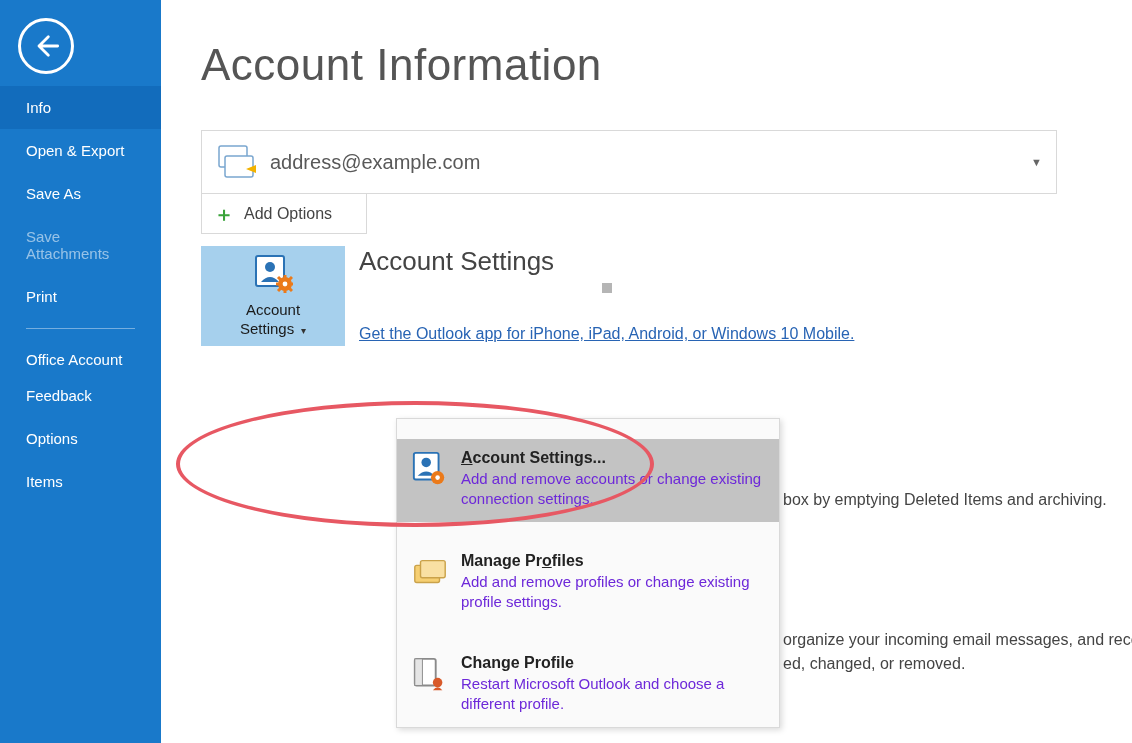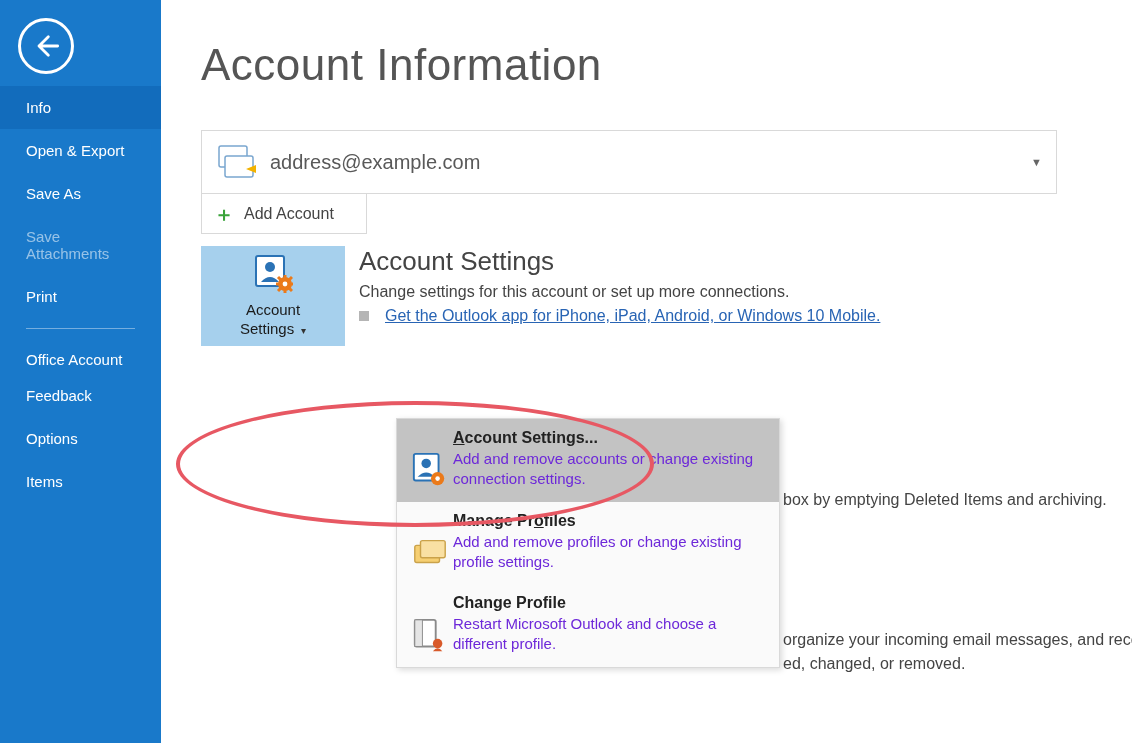--- a/index.html
+++ b/index.html
@@ -24,30 +24,30 @@
   .add-account-btn .plus { color:#3aa33a; font-size:20px; font-weight:bold; line-height:1; }
   
   .section-row { display:flex; margin-top:12px; align-items:flex-start; }
   .tile { width:144px; height:100px; background:#a6d0ed; display:flex; flex-direction:column; align-items:center; justify-content:center; color:#1a1a1a; font-size:15px; cursor:pointer; position:relative; }
   .tile .tile-icon { width:40px; height:40px; margin-bottom:6px; }
   .tile .tile-label { text-align:center; line-height:1.3; }
   .tile .caret { font-size:10px; margin-left:4px; color:#333; }
   .section-text { margin-left:14px; max-width:680px; }
   .section-text h2 { font-size:26px; font-weight:400; color:#444; margin-bottom:6px; }
   .section-text p { font-size:16px; color:#444; margin-bottom:6px; }
-  .app-link-row { display:flex; align-items:center; gap:16px; margin-top:2px; }
+  .app-link-row { display:flex; align-items:center; gap:32px; margin-top:2px;flex-direction:column; }
   .app-link-bullet { width:10px; height:10px; background:#b5b5b5; }
   .app-link { color:#2864b4; text-decoration:underline; font-size:16px; cursor:pointer; }
   .behind-text { position:absolute; font-size:16px; color:#444; white-space:nowrap; }
   .behind1 { left:622px; top:491px; }
   .behind2 { left:622px; top:631px; }
   .behind3 { left:622px; top:655px; }
   
   .popup { position:absolute; left:235px; top:418px; width:384px; background:#fafafa; border:1px solid #d9d9d9; box-shadow:2px 2px 6px rgba(0,0,0,0.15); z-index:10; }
-  .popup-item { display:flex; align-items:flex-end; padding:10px 14px 12px 14px; gap:4px; cursor:pointer; }
+  .popup-item { display:flex; align-items:flex-start; padding:10px 14px 12px 14px; gap:12px; cursor:pointer;margin-top:20px; }
   .popup-item.highlight { background:#c3c3c3; }
   .popup-item .p-icon { width:38px; height:38px; flex-shrink:0; margin-top:2px; }
   .popup-item .p-text .p-title { font-size:16px; font-weight:600; color:#222; }
   .popup-item .p-text .p-desc { font-size:15px; color:#6d28d9; line-height:1.35; margin-top:2px; }
   .p-title .ul { text-decoration: underline; }
   
   .circle-annot { position:absolute; left:176px; top:401px; width:478px; height:126px; border:4px solid #e75863; border-radius:50%; pointer-events:none; z-index:20; }
 </style>
 </head>
 <body>
@@ -80,21 +80,21 @@
         <rect x="9" y="13" width="28" height="21" rx="2" fill="#fff" stroke="#7aa6cf" stroke-width="1.5"></rect>
         <polygon points="30,26 40,22 40,30" fill="#f2b200"></polygon>
       </svg>
     </span>
     <span class="account-email">address@example.com</span>
     <span class="account-caret">▼</span>
   </div>
 
   <div class="add-account-btn">
     <span class="plus">＋</span>
-    <span>Add Account</span>
+    <span>Add Options</span>
   </div>
 
   <div class="section-row">
     <div class="tile">
       <span class="tile-icon">
         <svg viewBox="0 0 40 40">
           <rect x="3" y="2" width="28" height="30" rx="2" fill="#fff" stroke="#2a72b5" stroke-width="2"></rect>
           <circle cx="17" cy="13" r="5" fill="#2a72b5"></circle>
           <path d="M8 28 Q17 18 26 28 Z" fill="#2a72b5"></path>
           <g transform="translate(24,22)">
@@ -113,21 +113,20 @@
           </g>
         </svg>
       </span>
       <div class="tile-label">
         <span>Account</span><br>
         <span>Settings</span><span class="caret"> ▾</span>
       </div>
     </div>
     <div class="section-text">
       <h2>Account Settings</h2>
-      <p>Change settings for this account or set up more connections.</p>
       <div class="app-link-row">
         <div class="app-link-bullet"></div>
         <a class="app-link">Get the Outlook app for iPhone, iPad, Android, or Windows 10 Mobile.</a>
       </div>
     </div>
   </div>
 
   <span class="behind-text behind1">box by emptying Deleted Items and archiving.</span>
   <span class="behind-text behind2">organize your incoming email messages, and receive</span>
   <span class="behind-text behind3">ed, changed, or removed.</span>

